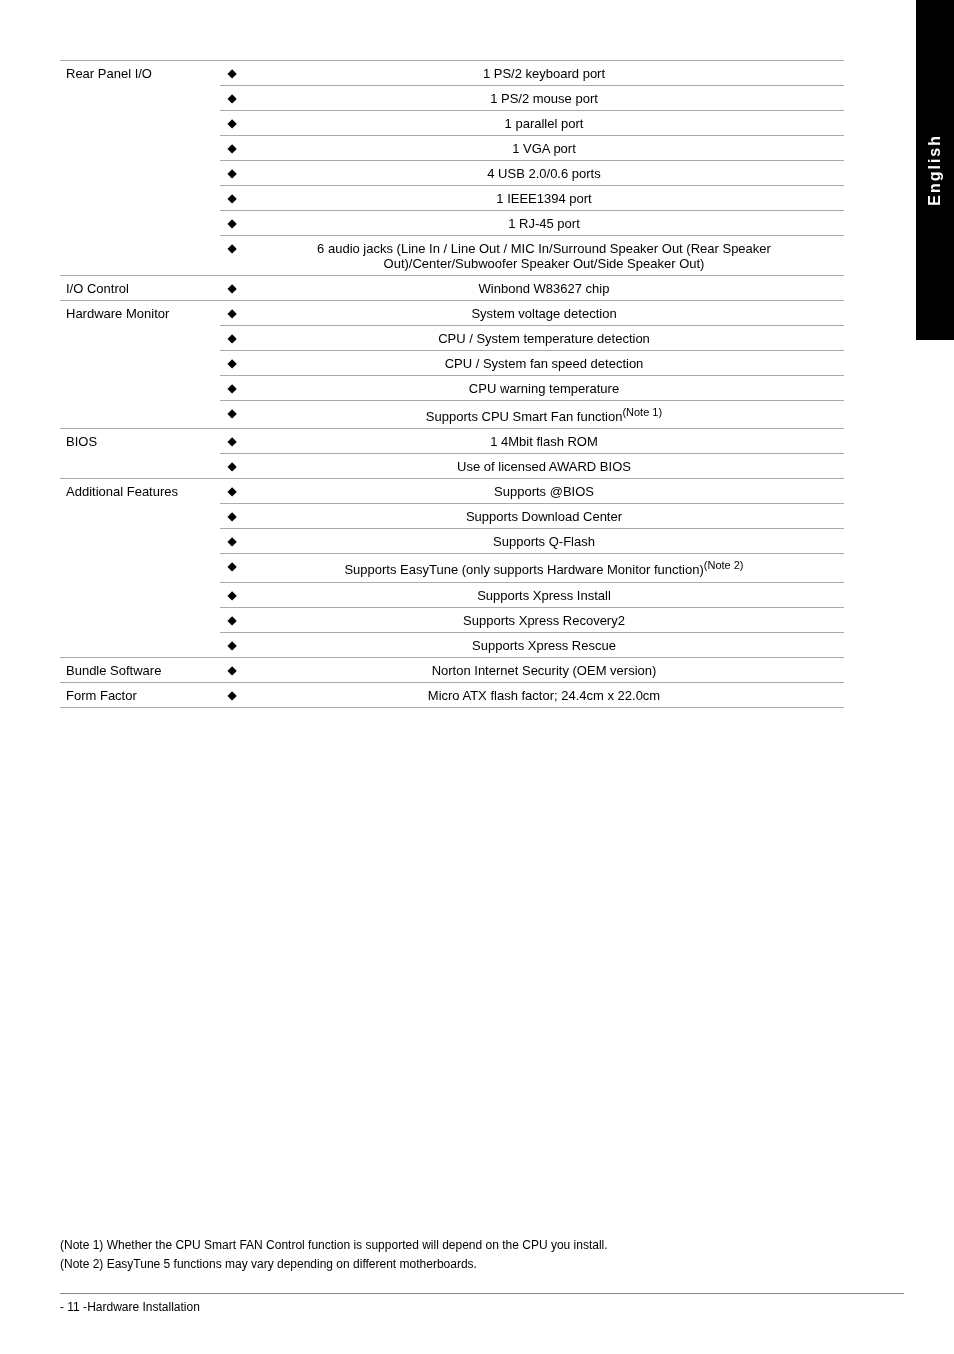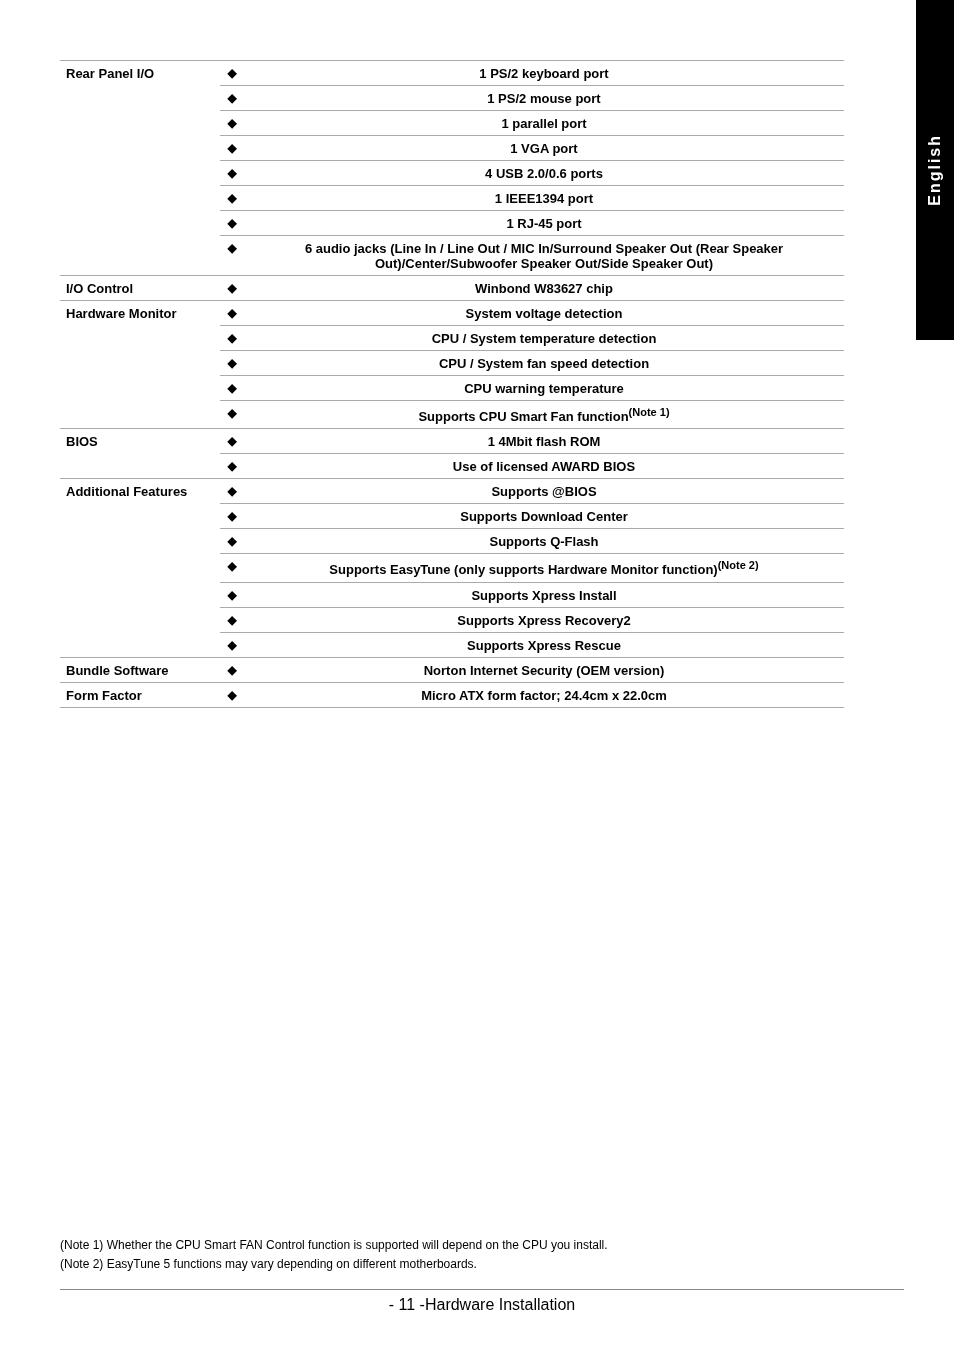--- a/index.html
+++ b/index.html
@@ -38,21 +38,20 @@
       font-weight: bold;
       writing-mode: vertical-rl;
       text-orientation: mixed;
       transform: rotate(180deg);
       letter-spacing: 2px;
     }
 
     
     .content {
       margin-right: 50px;
-      font-weight: bold;
     }
 
     
     .spec-table {
       width: 100%;
       border-collapse: collapse;
       font-size: 13px;
     }
 
     .spec-table tr {
@@ -103,22 +102,22 @@
       line-height: 1.6;
     }
 
     
     .page-footer {
       position: absolute;
       bottom: 40px;
       left: 60px;
       right: 50px;
       display: flex;
-      justify-content: center;
-      font-size: 16px;
+      justify-content: flex-start;
+      font-size: 12px;
       border-top: 1px solid #888;
       padding-top: 6px;
     }
   </style>
 </head>
 <body>
 
 <div class="page-container">
 
   <div class="english-tab">
@@ -226,21 +225,21 @@
             <td class="value-cell">Supports Xpress Rescue</td>
           </tr>
           <tr>
             <td class="label-cell" rowspan="1">Bundle Software</td>
             <td class="bullet-cell">◆</td>
             <td class="value-cell">Norton Internet Security (OEM version)</td>
           </tr>
           <tr>
             <td class="label-cell" rowspan="1">Form Factor</td>
             <td class="bullet-cell">◆</td>
-            <td class="value-cell">Micro ATX form factor; 24.4cm x 22.0cm</td>
+            <td class="value-cell">Micro ATX flash factor; 24.4cm x 22.0cm</td>
           </tr>
         </tbody>
     </table>
   </div>
 
   <div class="footer-notes">
     <div>(Note 1) Whether the CPU Smart FAN Control function is supported will depend on the CPU you install.</div>
     <div>(Note 2) EasyTune 5 functions may vary depending on different motherboards.</div>
   </div>
 

